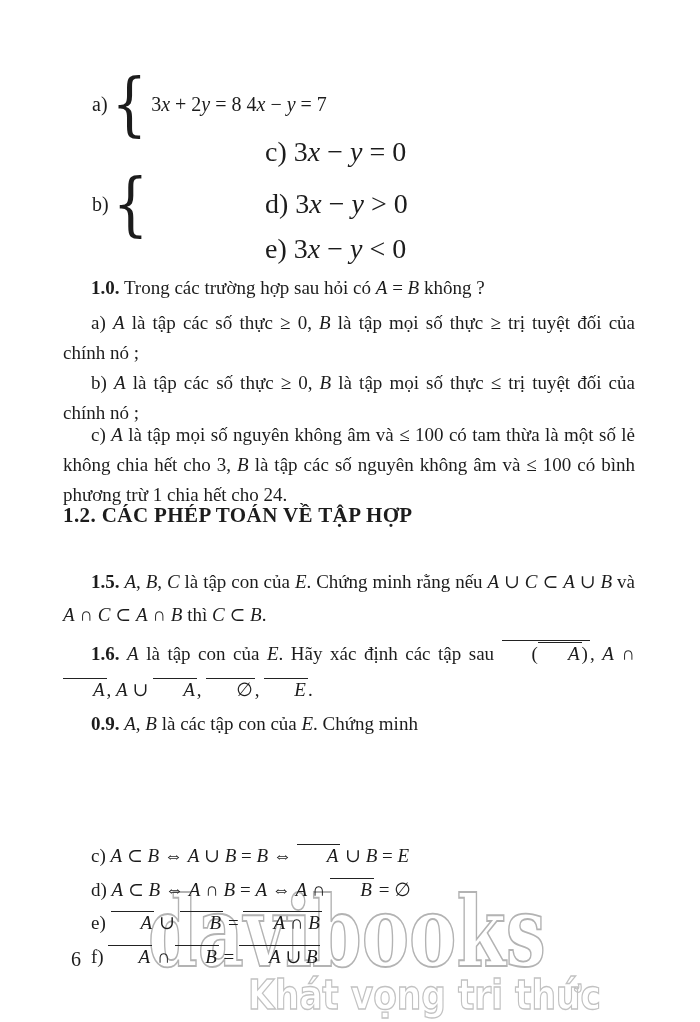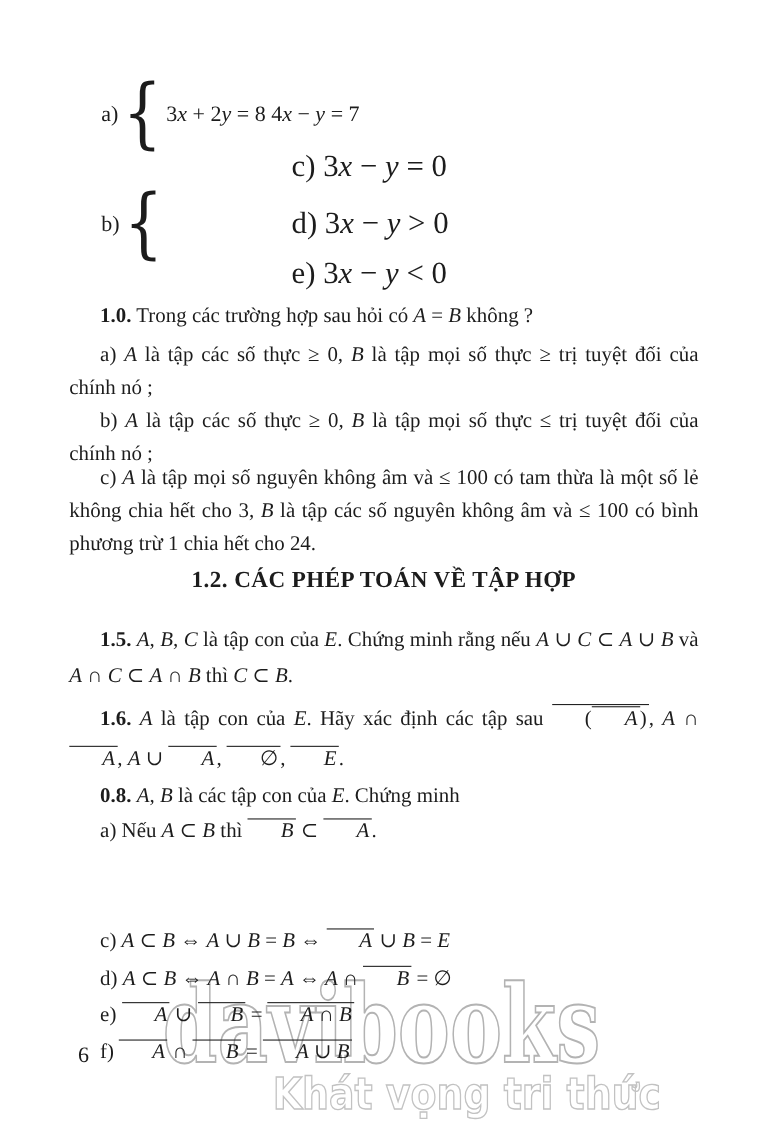--- a/index.html
+++ b/index.html
@@ -21,22 +21,22 @@
 
   
   .eq-block { position:absolute; left:63px; top:76px; width:572px; height:185px; z-index:1; }
   .system { position:absolute; display:flex; align-items:center; }
   .sys-label { font-size:20px; margin-right:4px; }
   .brace { font-family:"DejaVu Serif",serif; font-size:56px; font-weight:400; line-height:1;
            transform:scaleY(1.25); transform-origin:center; margin-right:4px; }
   .sys-eqs { display:flex; flex-direction:row; gap:5px; font-size:20px; line-height:33px; }
   .eq-item { position:absolute; font-size:28px; line-height:26px;margin-top:36px; }
 
-  .heading { position:absolute; left:63px; top:503px; width:572px; text-align:center;
-             font-size:21px; font-weight:bold; letter-spacing:0.4px; z-index:1;margin-top:12px; }
+  .heading { position:absolute; left:63px; top:503px; width:572px; text-align:left;
+             font-size:21px; font-weight:bold; letter-spacing:0.4px; z-index:1; }
 
   .page-num { position:absolute; left:71px; top:948px; font-size:20px; z-index:1; }
 
   
   .watermark { position:absolute; z-index:0; pointer-events:none; }
   .wm-brand {
     left:148px; top:878px;
     font-family:"DejaVu Serif",serif; font-weight:bold; font-size:96px; line-height:1.1;
     color:#ffffff; -webkit-text-stroke:1.8px #b3b3b3;
     transform:scale(0.74,1.02); transform-origin:left top; white-space:nowrap;
@@ -78,22 +78,21 @@
   <p class="p" style="top:289px;">a) <i>A</i> là tập các số thực ≥ 0, <i>B</i> là tập mọi số thực ≥ trị tuyệt đối của chính nó ;</p>
   <p class="p" style="top:349px;">b) <i>A</i> là tập các số thực ≥ 0, <i>B</i> là tập mọi số thực ≤ trị tuyệt đối của chính nó ;</p>
   <p class="p" style="top:401px;">c) <i>A</i> là tập mọi số nguyên không âm và ≤ 100 có tam thừa là một số lẻ không chia hết cho 3, <i>B</i> là tập các số nguyên không âm và ≤ 100 có bình phương trừ 1 chia hết cho 24.</p>
 
   <div class="heading">1.2. CÁC PHÉP TOÁN VỀ TẬP HỢP</div>
 
   <p class="p" style="top:546px; line-height:33px;"><b class="num">1.5.</b> <span><i>A</i>, <i>B</i>, <i>C</i> là tập con của <i>E</i>. Chứng minh rằng nếu <i>A</i> ∪ <i>C</i> ⊂ <i>A</i> ∪ <i>B</i> và <i>A</i> ∩ <i>C</i> ⊂ <i>A</i> ∩ <i>B</i> thì <i>C</i> ⊂ <i>B</i>.</span></p>
 
   <p class="p" style="top:617px; line-height:36px;"><b class="num">1.6.</b> <span><i>A</i> là tập con của <i>E</i>. Hãy xác định các tập sau <span class="ov">(<span class="ov"><i>A</i></span>)</span>, <i>A</i> ∩ <span class="ov"><i>A</i></span>, <i>A</i> ∪ <span class="ov"><i>A</i></span>, <span class="ov">∅</span>, <span class="ov"><i>E</i></span>.</span></p>
 
-  <p class="p" style="top:690px;"><b class="num">0.8.</b> <span><i>A</i>, <i>B</i> là các tập con của <i>E</i>. Chứng minh</span></p>
-  <p class="p" style="top:722px;">a) Nếu <i>A</i> ⊂ <i>B</i> thì <span class="ov"><i>B</i></span> ⊂ <span class="ov"><i>A</i></span>.</p>
+  <p class="p" style="top:690px;"><b class="num">0.9.</b> <span><i>A</i>, <i>B</i> là các tập con của <i>E</i>. Chứng minh</span></p>
   <p class="p" style="top:822px;">c) <i>A</i> ⊂ <i>B</i> ⇔ <i>A</i> ∪ <i>B</i> = <i>B</i> ⇔ <span class="ov"><i>A</i></span> ∪ <i>B</i> = <i>E</i></p>
   <p class="p" style="top:856px;">d) <i>A</i> ⊂ <i>B</i> ⇔ <i>A</i> ∩ <i>B</i> = <i>A</i> ⇔ <i>A</i> ∩ <span class="ov"><i>B</i></span> = ∅</p>
   <p class="p" style="top:889px;">e) <span class="ov"><i>A</i></span> ∪ <span class="ov"><i>B</i></span> = <span class="ov"><i>A</i> ∩ <i>B</i></span></p>
   <p class="p" style="top:923px;">f) <span class="ov"><i>A</i></span> ∩ <span class="ov"><i>B</i></span> = <span class="ov"><i>A</i> ∪ <i>B</i></span></p>
 
   <div class="page-num">6</div>
 
 </div>
 
 </body></html>

